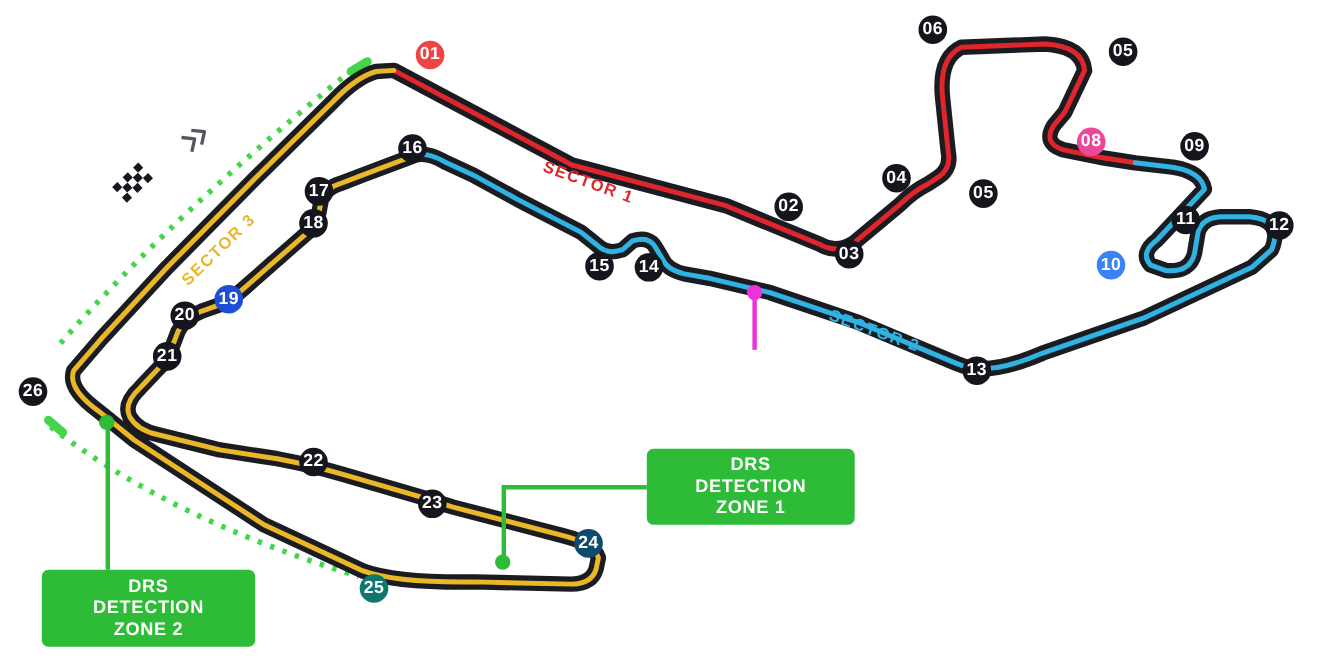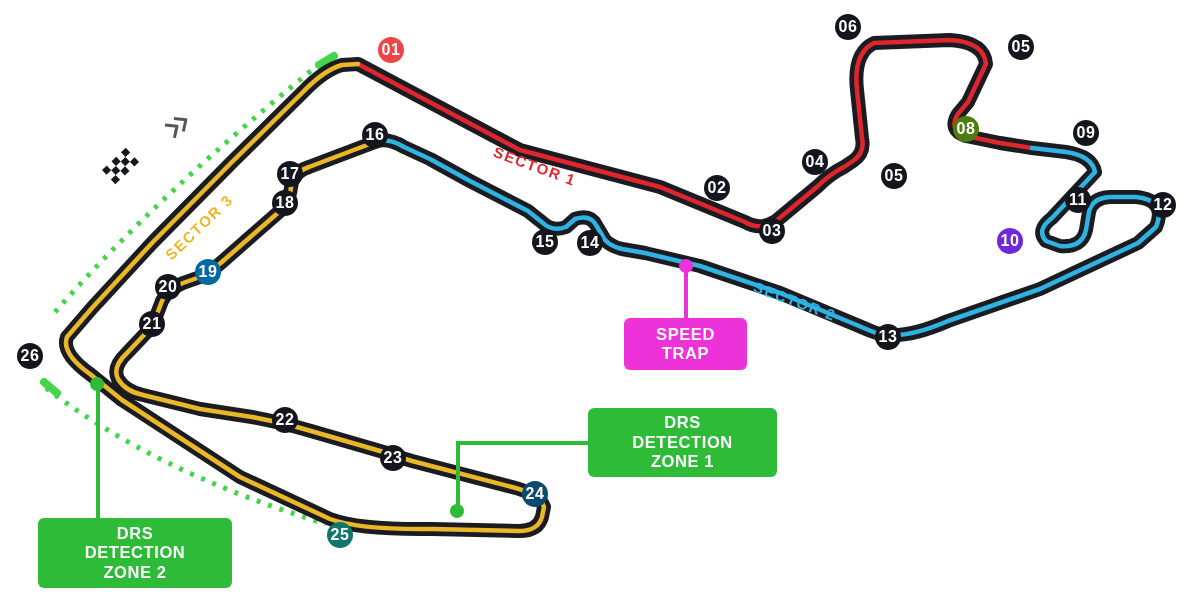--- a/index.html
+++ b/index.html
@@ -69,49 +69,45 @@
   </svg>
 
   <div id="markers">
       <div class="corner" style="left: 339px; top: 37px; background: #ef4444; margin-left: 39px;">01</div>
       <div class="corner" style="left: 668px; top: 175px; background: rgb(21, 21, 30); margin-left: 36px;">02</div>
       <div class="corner" style="left: 759px; top: 218px; background: rgb(21, 21, 30);">03</div>
       <div class="corner" style="left: 802px; top: 149px; background: rgb(21, 21, 30);">04</div>
       <div class="corner" style="left: 881px; top: 163px; background: rgb(21, 21, 30);">05</div>
       <div class="corner" style="left: 835px; top: 14px; background: rgb(21, 21, 30);">06</div>
       <div class="corner" style="left: 1008px; top: 34px; background: rgb(21, 21, 30);">05</div>
-      <div class="corner" style="left: 953px; top: 116px; background: #4d7c0f;">08</div>
+      <div class="corner" style="left: 979px; top: 116px; background: #ec4899;">08</div>
       <div class="corner" style="left: 1073px; top: 120px; background: rgb(21, 21, 30);">09</div>
-      <div class="corner" style="left: 997px; top: 228px; background: #6d28d9;">10</div>
+      <div class="corner" style="left: 997px; top: 228px; background: #3b82f6;">10</div>
       <div class="corner" style="left: 1065px; top: 187px; background: rgb(21, 21, 30);">11</div>
       <div class="corner" style="left: 1150px; top: 192px; background: rgb(21, 21, 30);">12</div>
       <div class="corner" style="left: 875px; top: 324px; background: rgb(21, 21, 30);">13</div>
       <div class="corner" style="left: 577px; top: 230px; background: rgb(21, 21, 30);">14</div>
       <div class="corner" style="left: 532px; top: 229px; background: rgb(21, 21, 30);">15</div>
       <div class="corner" style="left: 362px; top: 122px; background: rgb(21, 21, 30);">16</div>
       <div class="corner" style="left: 277px; top: 161px; background: rgb(21, 21, 30);">17</div>
       <div class="corner" style="left: 272px; top: 190px; background: rgb(21, 21, 30);">18</div>
-      <div class="corner" style="left: 195px; top: 259px; background: #0369a1;">19</div>
+      <div class="corner" style="left: 195px; top: 259px; background: #1d4ed8;">19</div>
       <div class="corner" style="left: 155px; top: 274px; background: rgb(21, 21, 30);">20</div>
       <div class="corner" style="left: 139px; top: 311px; background: rgb(21, 21, 30);">21</div>
       <div class="corner" style="left: 272px; top: 407px; background: rgb(21, 21, 30);">22</div>
       <div class="corner" style="left: 380px; top: 445px; background: rgb(21, 21, 30);">23</div>
       <div class="corner" style="left: 522px; top: 481px; background: #0c4a6e;">24</div>
       <div class="corner" style="left: 327px; top: 522px; background: #0f766e;">25</div>
       <div class="corner" style="left: 17px; top: 343px; background: rgb(21, 21, 30);">26</div>
     </div>
 
   <div class="sector-label s1">SECTOR 1</div>
   <div class="sector-label s2">SECTOR 2</div>
   <div class="sector-label s3">SECTOR 3</div>
 
-  <div class="callout magenta" id="speed-trap">
-    <span>SPEED</span>
-    <span>TRAP</span>
-  </div>
 
   <div class="callout green" id="drs-zone-1">
     <span>DRS</span>
     <span>DETECTION</span>
     <span>ZONE 1</span>
   </div>
 
   <div class="callout green" id="drs-zone-2">
     <span>DRS</span>
     <span>DETECTION</span>

